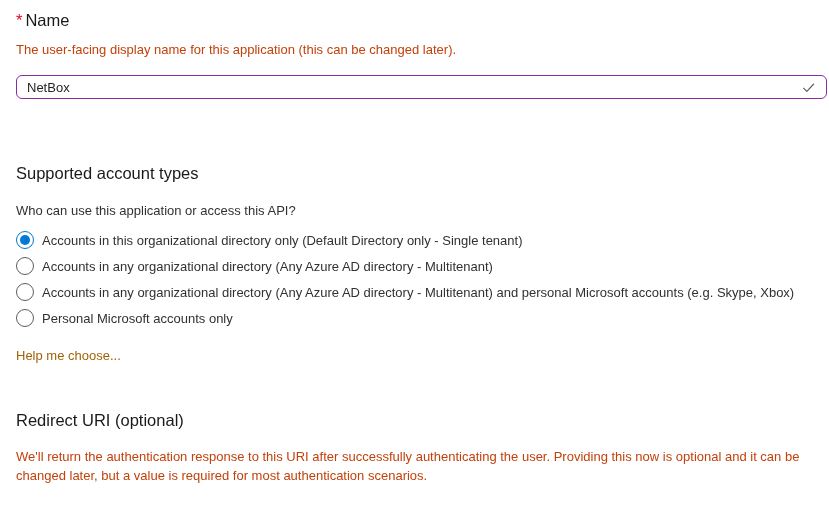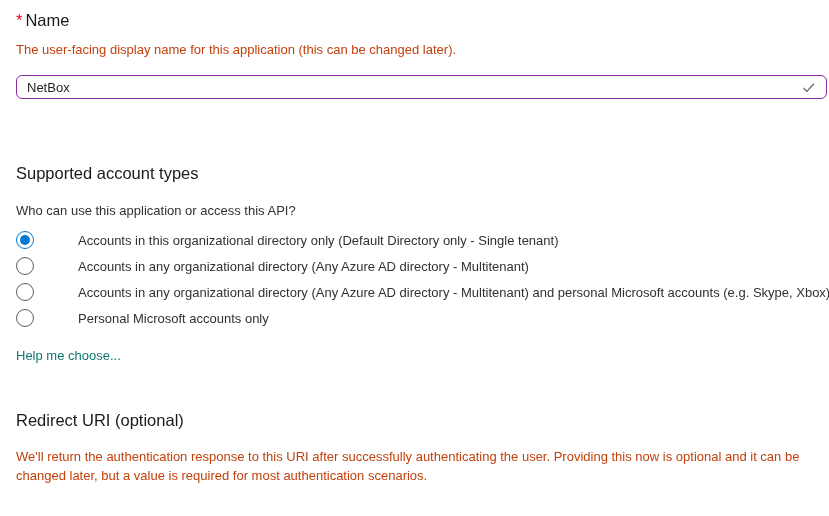--- a/index.html
+++ b/index.html
@@ -57,21 +57,20 @@
 
   .section-accounts { margin-top: 64px; }
   .question { font-size: 13px; color: #323130; margin-top: 18px; line-height: 17px; }
 
   .radio-group { margin-top: 8px; }
   .radio-row {
     display: flex;
     align-items: center;
     height: 26px;
     cursor: default;
-    gap: 36px;
   }
   .radio-circle {
     width: 18px; height: 18px;
     border: 1px solid #605e5c;
     border-radius: 50%;
     flex: 0 0 auto;
     display: flex;
     align-items: center;
     justify-content: center;
     background: #fff;
@@ -84,21 +83,21 @@
     color: #323130;
     margin-left: 8px;
     line-height: 17px;
     white-space: nowrap;
   }
 
   .help-link {
     display: inline-block;
     margin-top: 17px;
     font-size: 13px;
-    color: #0f766e;
+    color: #a16207;
     text-decoration: none;
     cursor: pointer;
   }
 
   .section-redirect { margin-top: 46px; }
   .desc-redirect { margin-top: 16px; line-height: 19px; max-width: 800px; }
 
   .uri-row {
     margin-top: 13px;
     display: flex;

